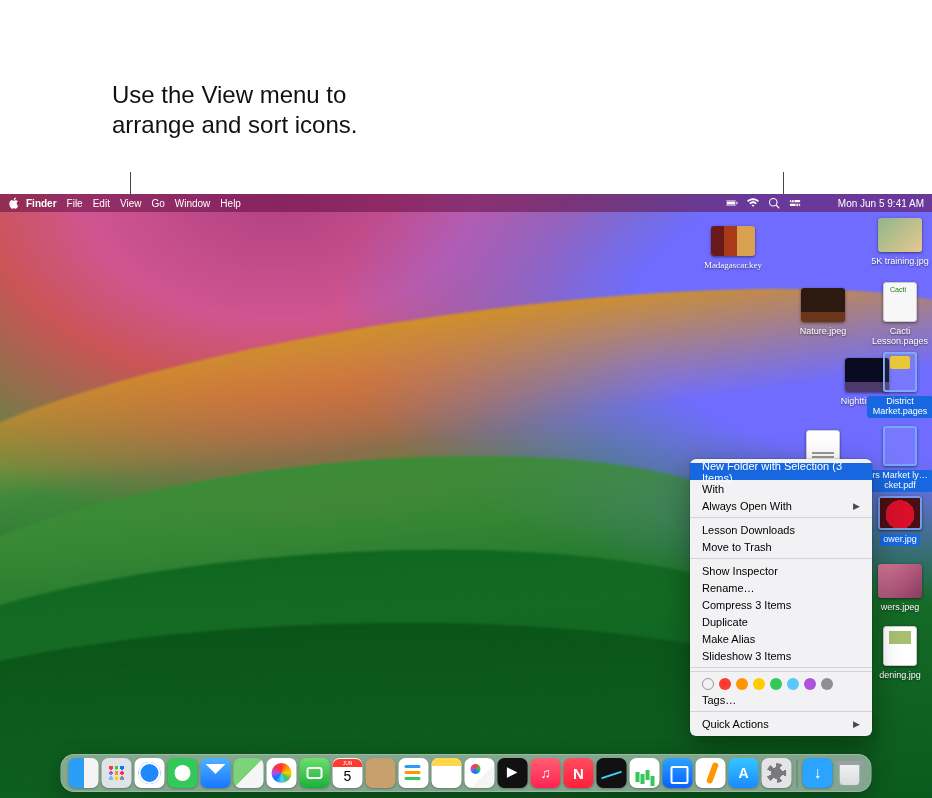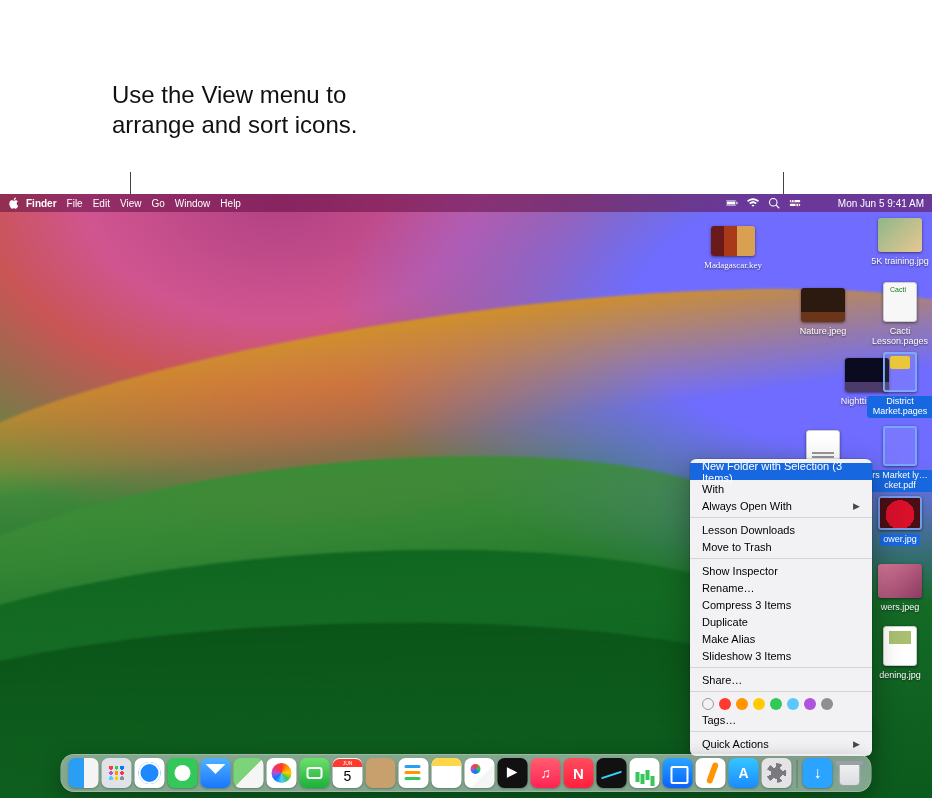--- a/index.html
+++ b/index.html
@@ -252,23 +252,20 @@
     <div class="row">
         <span>Duplicate</span>
       </div>
     <div class="row">
         <span>Make Alias</span>
       </div>
     <div class="row">
         <span>Slideshow 3 Items</span>
       </div>
     <hr>
-    <div class="row">
-        <span>Share…</span>
-      </div>
     <hr>
     <div class="tagrow">
       <div class="dot none"></div>
       <div class="dot" style="background:#ff3b30"></div>
       <div class="dot" style="background:#ff9500"></div>
       <div class="dot" style="background:#ffcc00"></div>
       <div class="dot" style="background:#34c759"></div>
       <div class="dot" style="background:#5ac8fa"></div>
       <div class="dot" style="background:#af52de"></div>
       <div class="dot" style="background:#8e8e93"></div>

